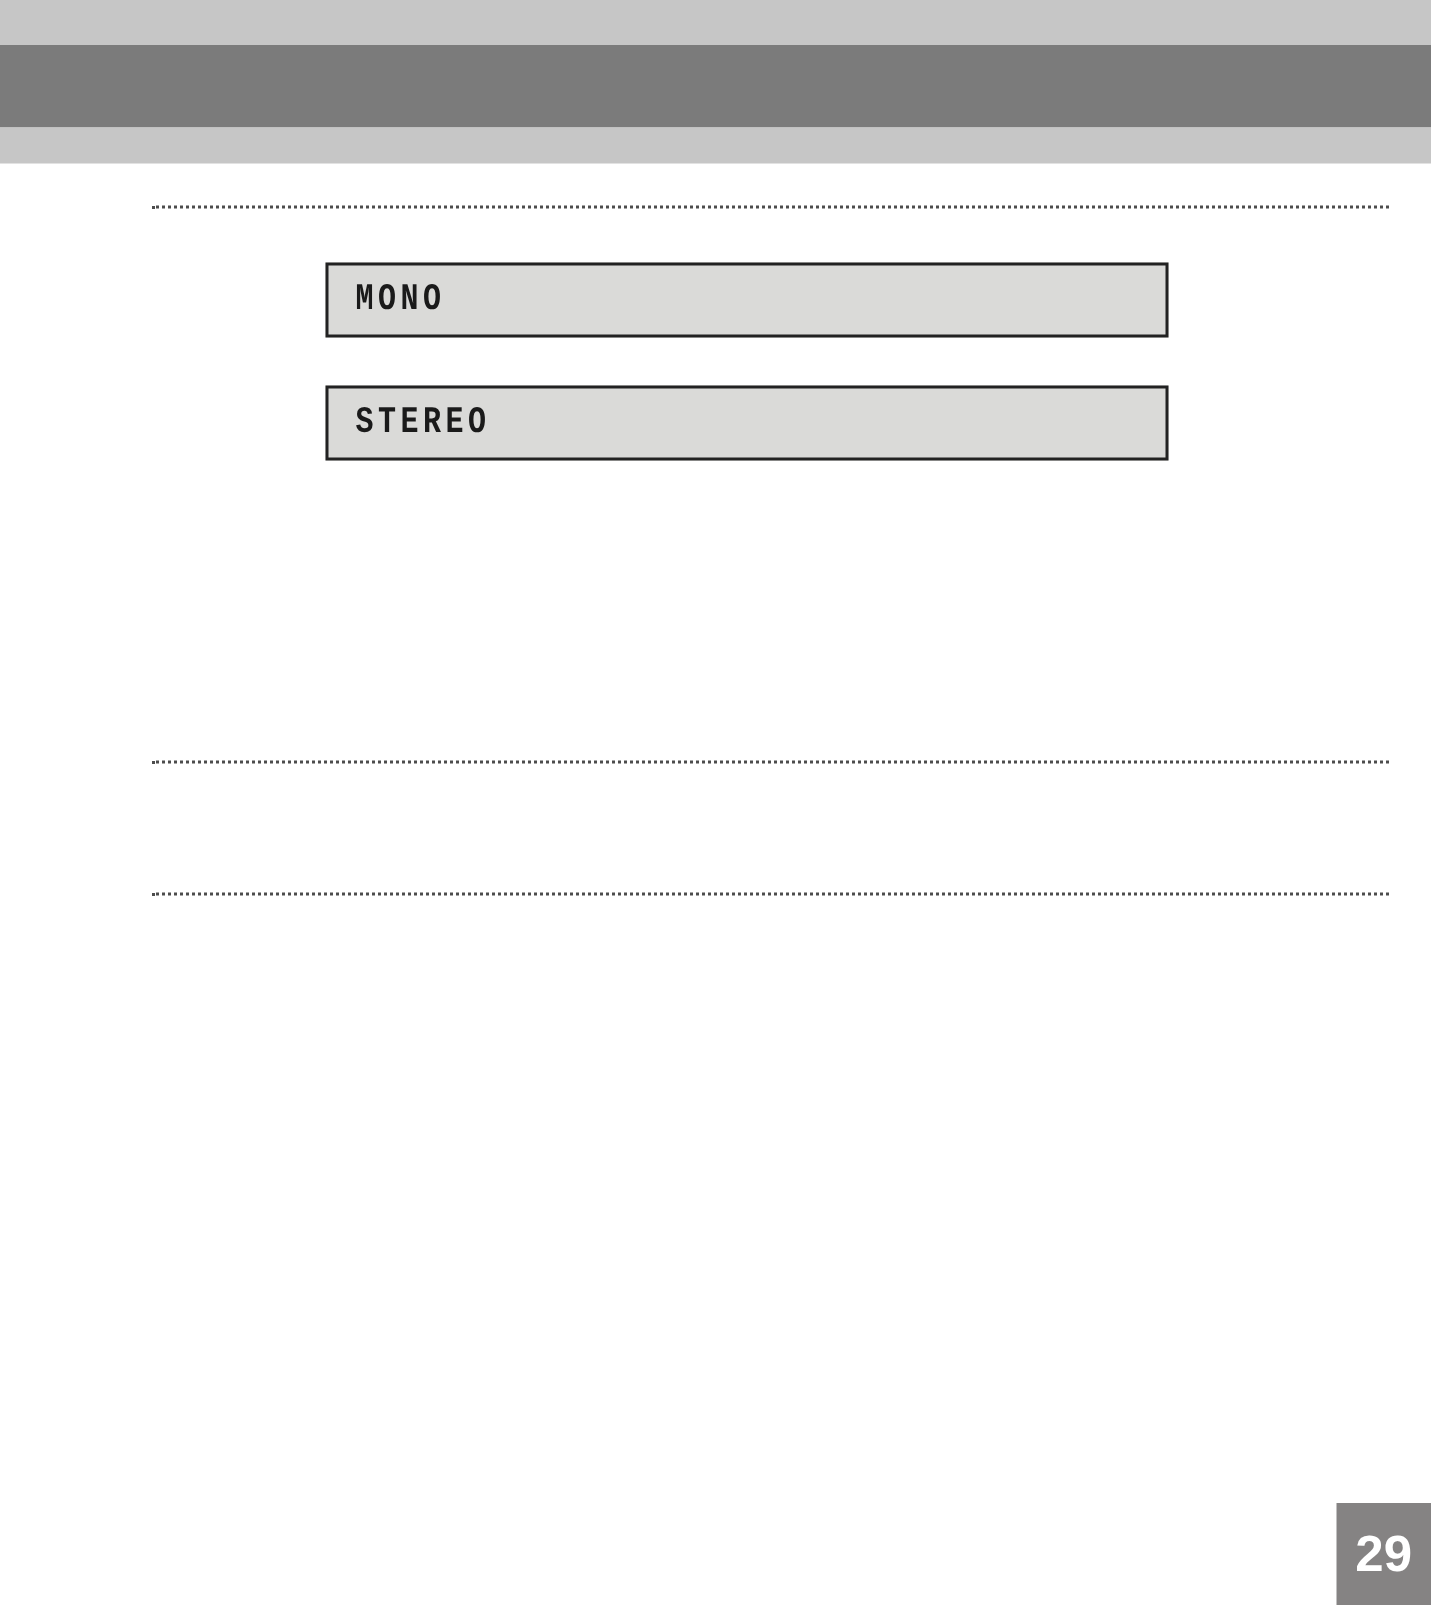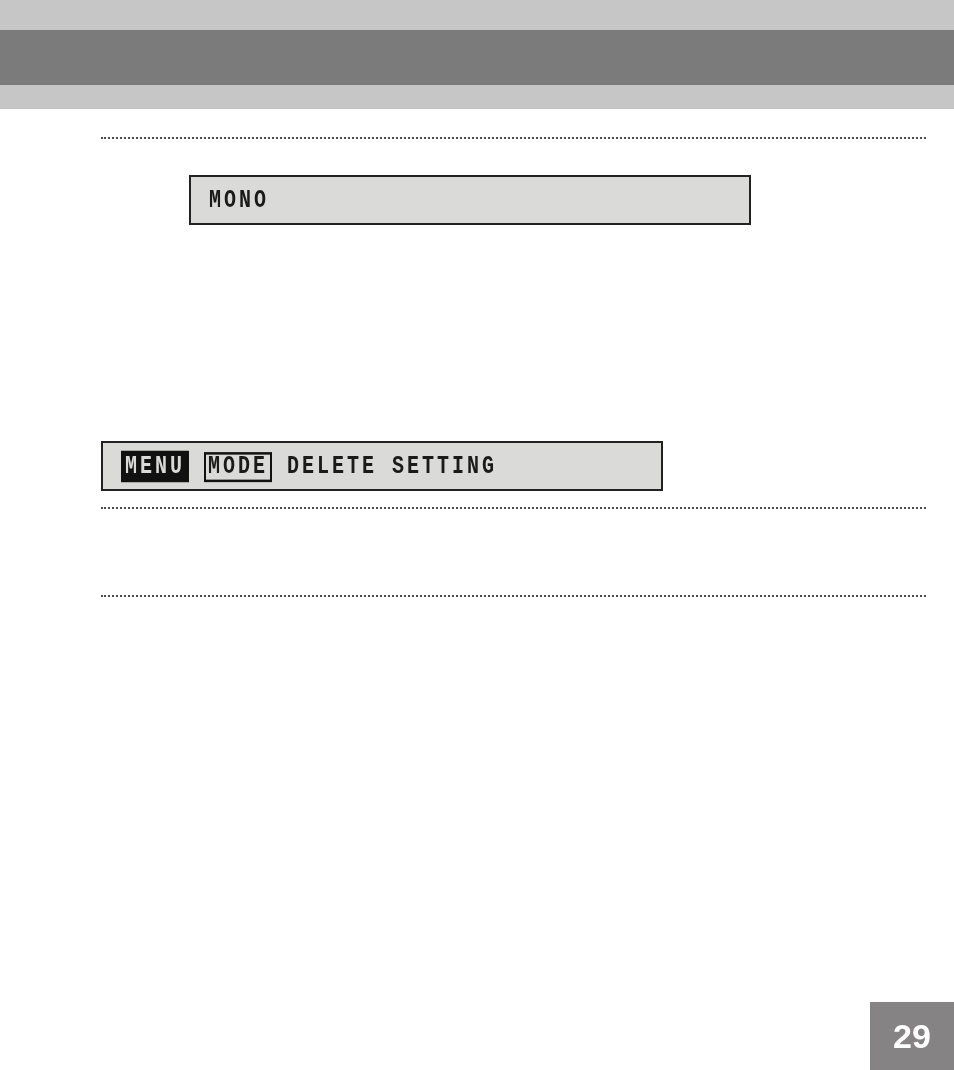--- a/index.html
+++ b/index.html
@@ -67,21 +67,21 @@
     background:var(--lcd-bg);
     border:2px solid var(--lcd-border);
     height:50px;
     display:flex;
     align-items:center;
     padding:0 18px;
     box-sizing:border-box;
   }
   .lcd-box.small-right{
     width:562px;
-    margin-left:88px;
+    margin-left:116px;
   }
   .lcd-box.wide-left{
     width:562px;
     margin-left:0;
   }
 
   .lcd-text{
     color:var(--lcd-text);
     font-size:20px;
     white-space:nowrap;
@@ -102,21 +102,21 @@
     border:2px solid #111;
     padding:0 2px;
     line-height:1;
   }
 
   
   .page-tab{
     position:absolute;
     right:0;
     bottom:0;
-    width:84px;
+    width:63px;
     height:68px;
     background:var(--tab-bg);
     color:var(--tab-fg);
     font-family: Arial, Helvetica, sans-serif;
     font-weight:900;
     font-size:34px;
     display:flex;
     align-items:center;
     justify-content:center;
   }
@@ -138,26 +138,26 @@
   <hr class="dotted">
 
   <span class="sp" style="height:36px"></span>
 
   <div class="lcd-box small-right">
     <span class="lcd-text lcd-font">MONO</span>
   </div>
 
   <span class="sp" style="height:32px"></span>
 
+  <div class="lcd-box small-right">
+    <span class="lcd-text lcd-font">STEREO</span>
+  </div>
 
   <span class="sp" style="height:184px"></span>
 
-  <div class="lcd-box wide-left">
-    <span class="lcd-text lcd-font"><span class="tok-inv">MENU</span> <span class="tok-box">MODE</span> DELETE SETTING</span>
-  </div>
 
   <span class="sp" style="height:16px"></span>
 
   <hr class="dotted">
 
   <span class="sp" style="height:34px"></span>
 
 
   <span class="sp" style="height:52px"></span>
 

